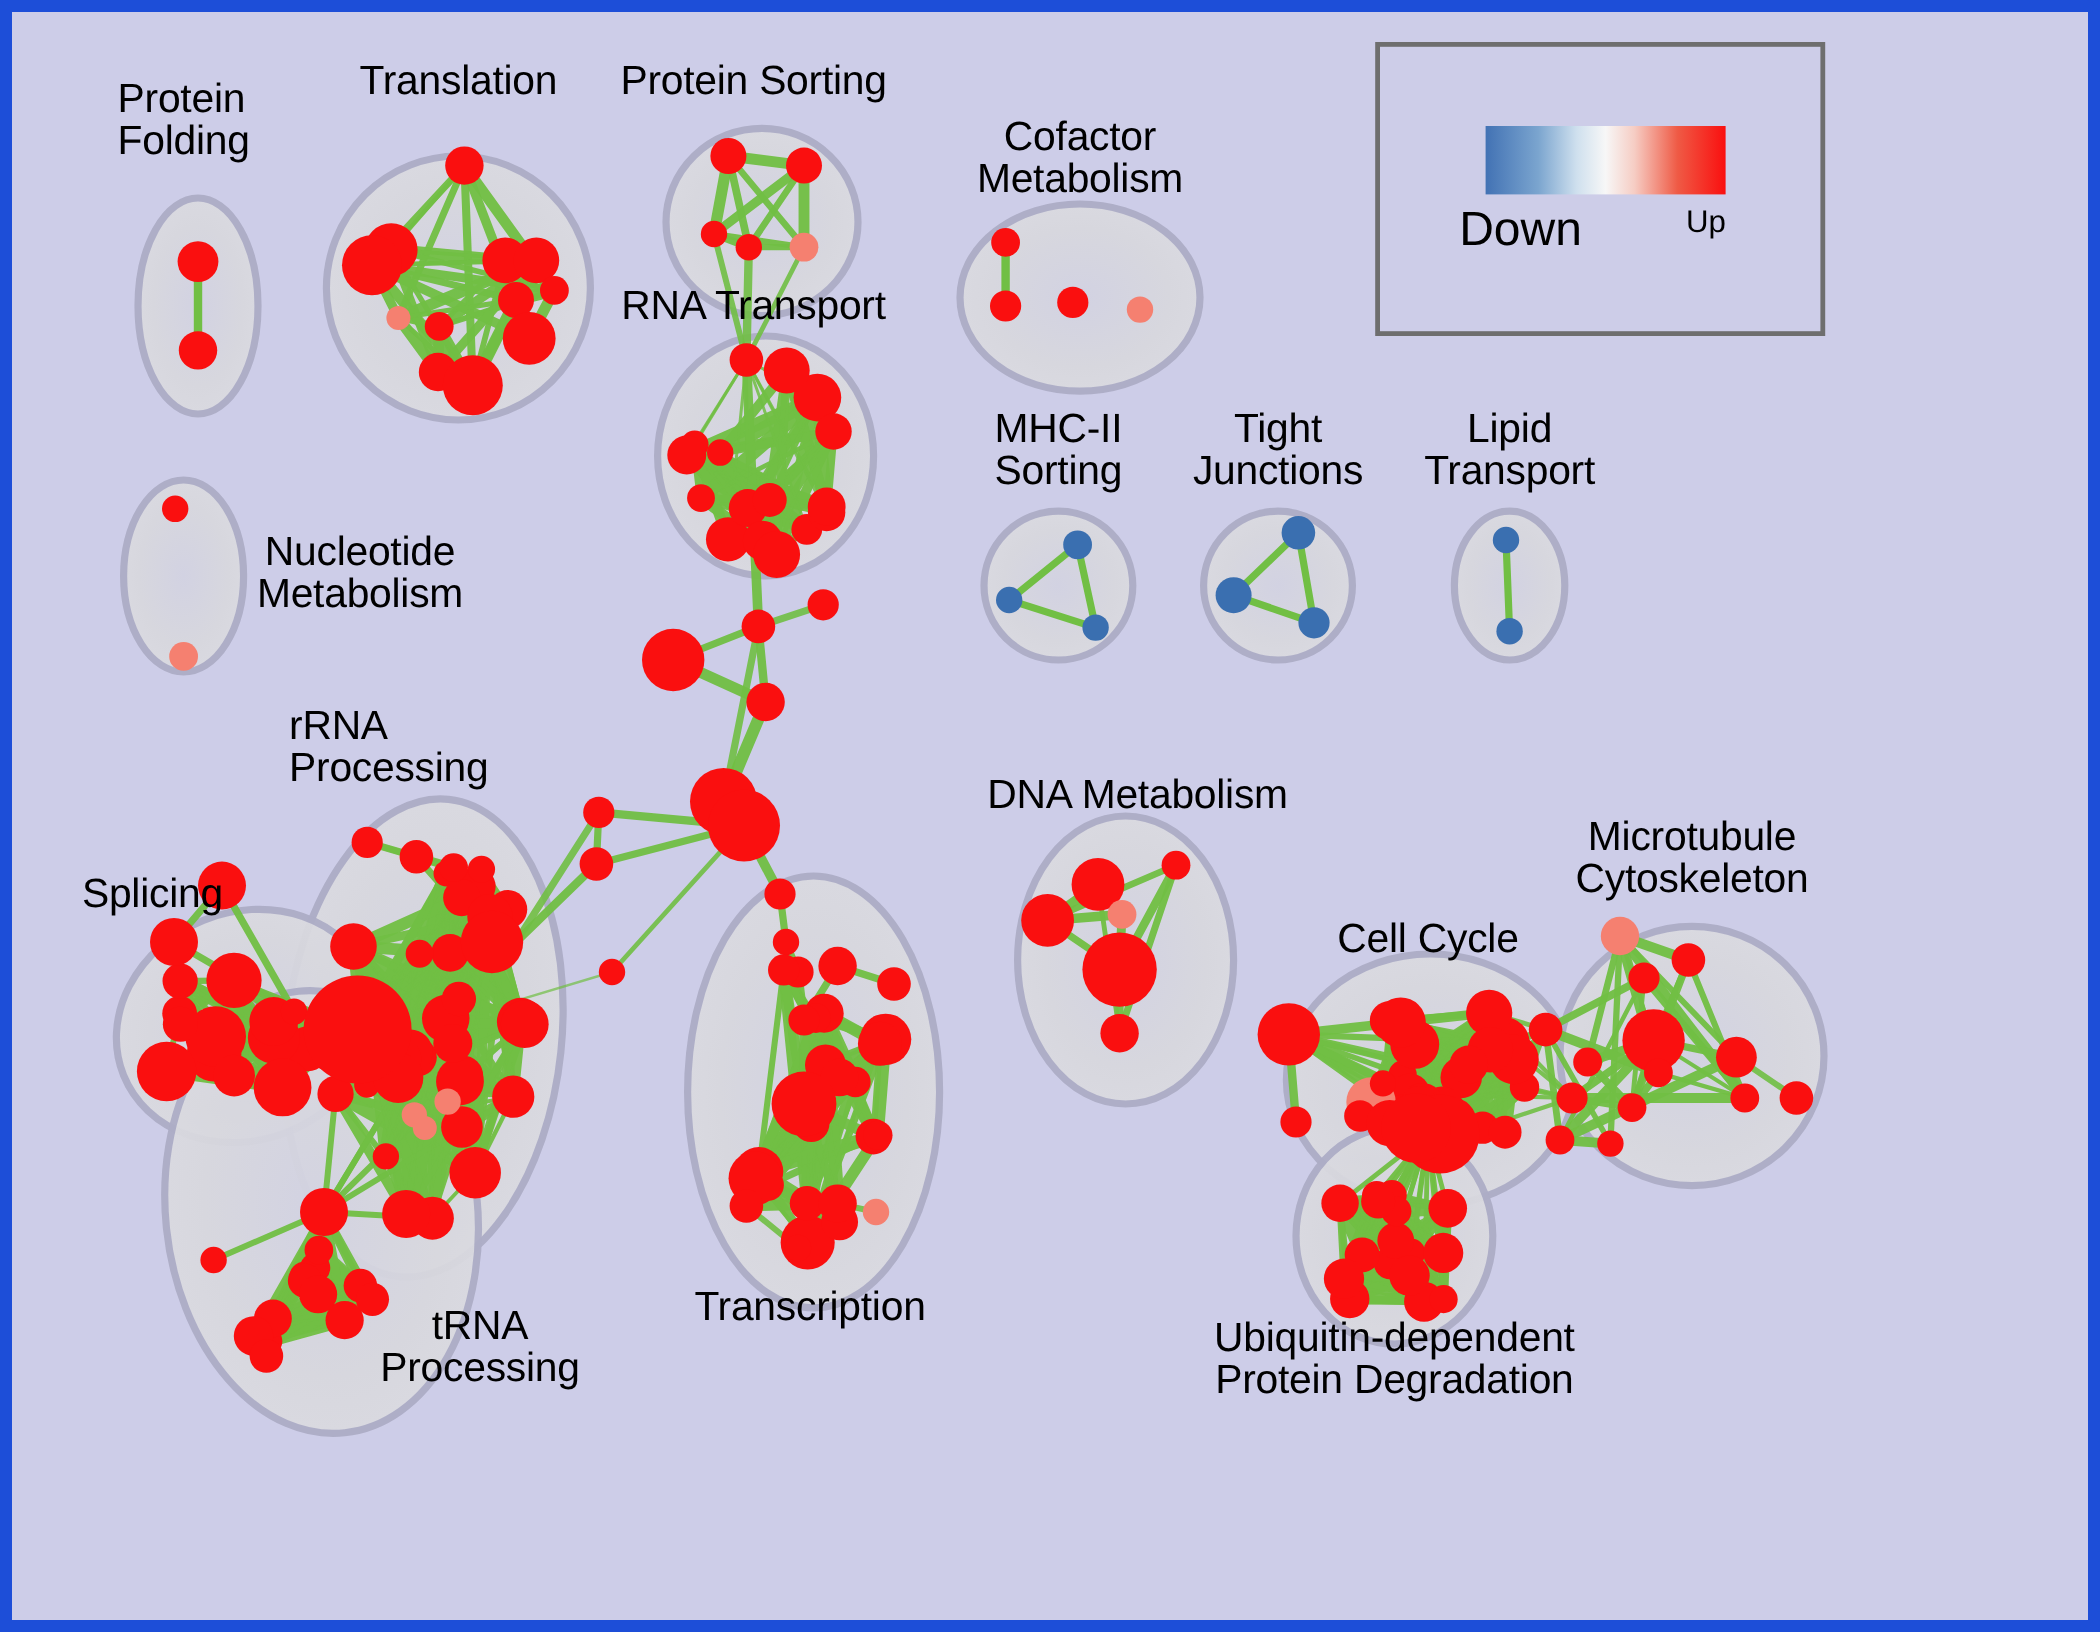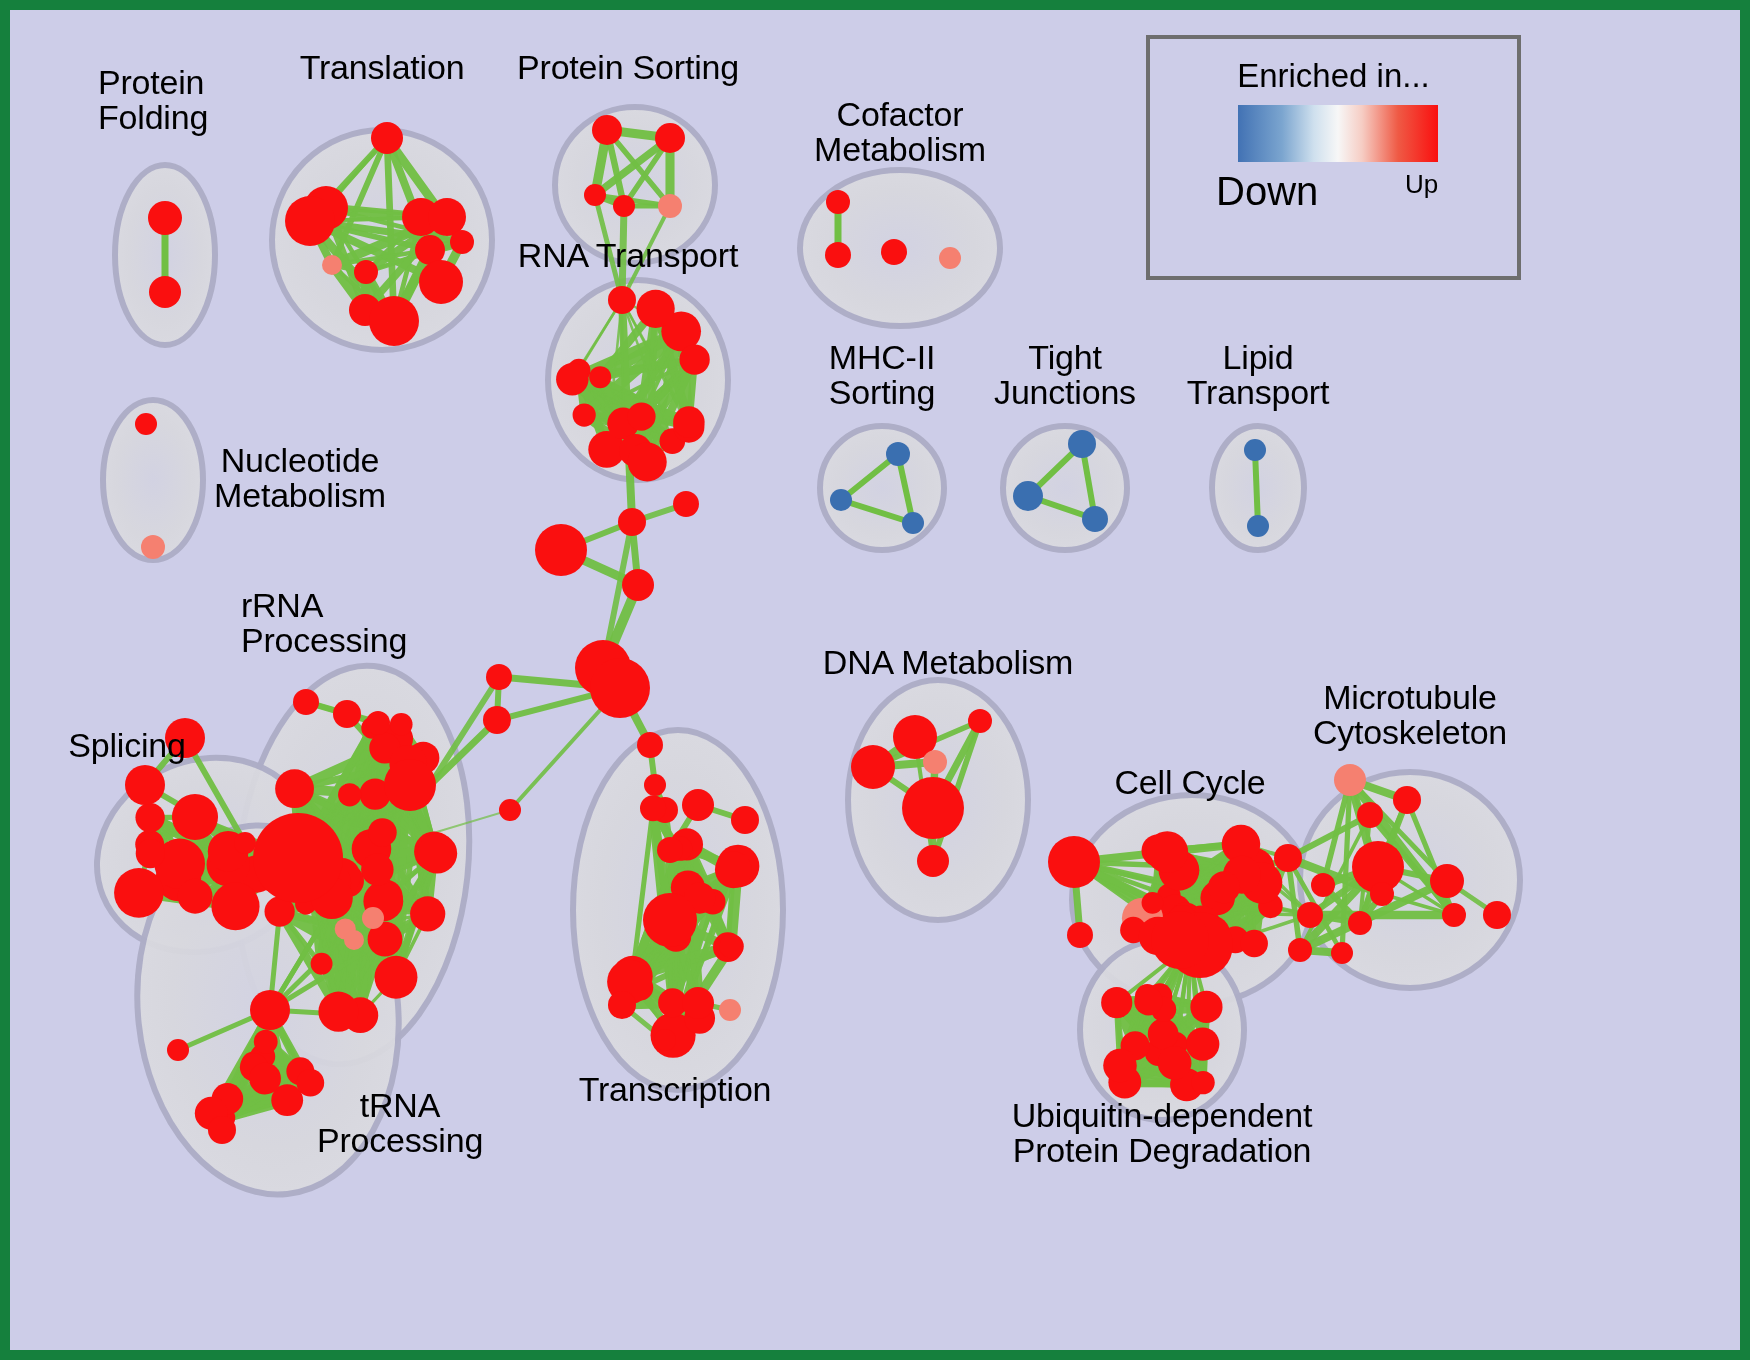--- a/index.html
+++ b/index.html
@@ -1,17 +1,17 @@
 <!DOCTYPE html>
 <html><head>
 <meta charset="utf-8">
 <style>
   html,body{margin:0;padding:0;background:#ffffff;}
   body{font-family:"Liberation Sans", sans-serif;}
-  #stage{position:relative;width:1750px;height:1360px;background:#15803d;overflow:hidden;}
+  #stage{position:relative;width:1750px;height:1360px;background:#1d4ed8;overflow:hidden;}
   #canvas{position:absolute;left:10px;top:10px;width:1730px;height:1340px;background:#cdcde8;}
   svg.net{position:absolute;left:0;top:0;width:1730px;height:1340px;display:block;}
   .lbl{position:absolute;color:#000;font-size:34px;line-height:1.04;font-weight:400;white-space:pre;letter-spacing:-0.2px;}
   .lbl.ctr{text-align:center;transform:translateX(-50%);}
   #legend{position:absolute;left:1136px;top:25px;width:375px;height:245px;background:#cdcde8;border:4px solid #6e6e6e;box-sizing:border-box;}
   #legend .ltitle{position:absolute;top:18px;left:0;width:100%;text-align:center;font-size:33px;color:#000;}
   #legend .bar{position:absolute;left:88px;top:66px;width:200px;height:57px;
       background:linear-gradient(to right,#4272b4 0%,#7ba5cf 22%,#cfe0ee 38%,#f7f7f7 50%,#f6cdc4 62%,#ef5a45 80%,#fa0f0f 100%);}
   #legend .down{position:absolute;left:66px;top:130px;font-size:40px;color:#000;}
   #legend .up{position:absolute;left:255px;top:130px;font-size:26px;color:#000;}
@@ -1329,20 +1329,19 @@
         <div class="lbl ctr" style="left: 665px; top: 1062px; text-align: center;">Transcription</div>
         <div class="lbl ctr" style="left: 938px; top: 635px; text-align: center;">DNA Metabolism</div>
         <div class="lbl ctr" style="left: 1180px; top: 755px; ">Cell Cycle</div>
         <div class="lbl ctr" style="left: 1400px; top: 670px; text-align: center;">Microtubule
 Cytoskeleton</div>
         <div class="lbl ctr" style="left: 1152px; top: 1088px; text-align: center;">Ubiquitin-dependent
 Protein Degradation</div>
       </div>
 
     <div id="legend">
-      <div class="ltitle">Enriched in...</div>
       <div class="bar"></div>
       <div class="down">Down</div>
       <div class="up">Up</div>
     </div>
 
   </div>
 </div>
 
 </body></html>

